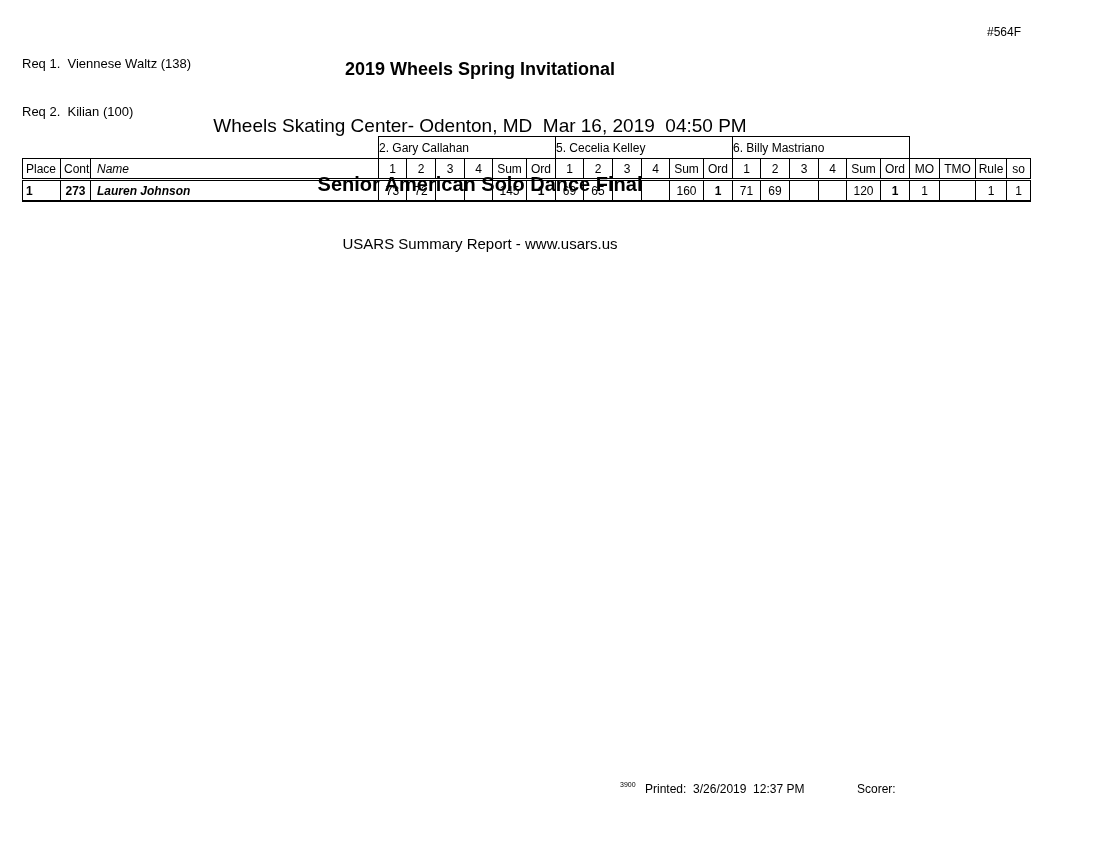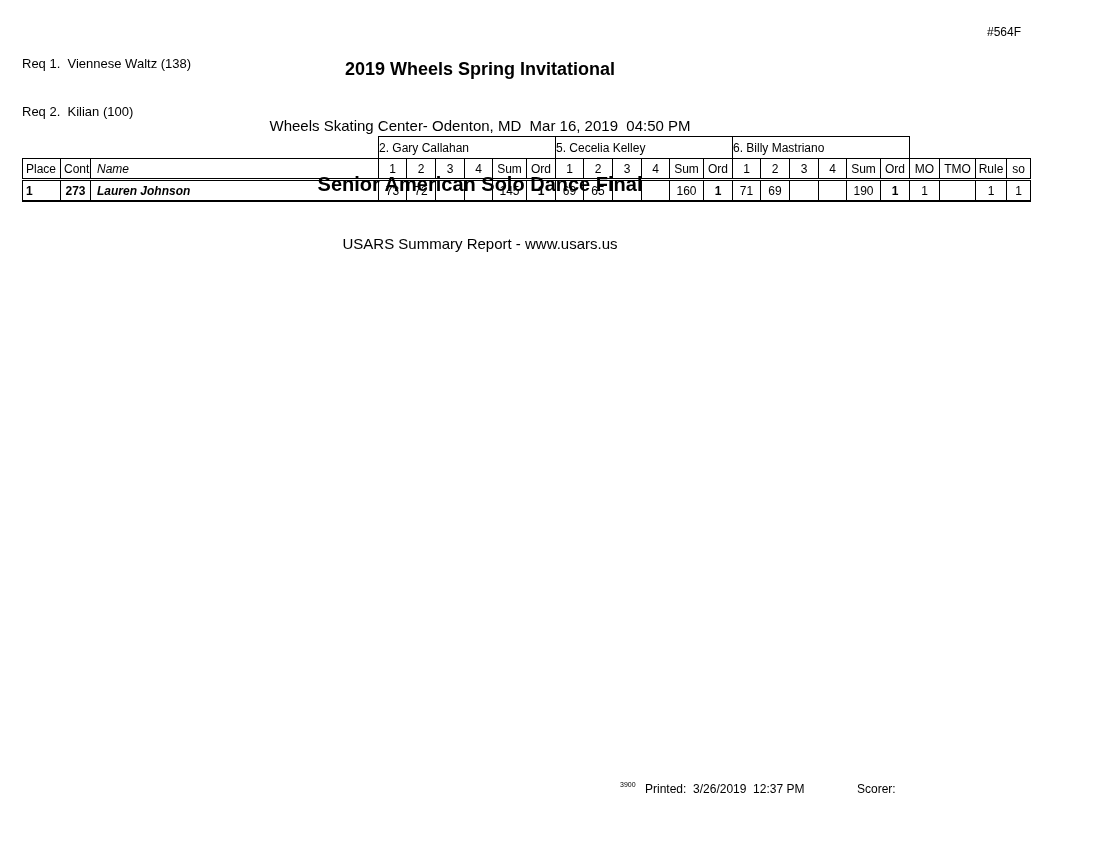--- a/index.html
+++ b/index.html
@@ -28,21 +28,21 @@
   
   .title-block {
     position: absolute;
     left: 0;
     top: 22px;
     width: 960px;
     text-align: center;
     white-space: pre;
   }
   .title-block .t1 { font-size: 18px; font-weight: bold; line-height: 22px; }
-  .title-block .t2 { font-size: 15px; line-height: 20px; }
+  .title-block .t2 { font-size: 19px; line-height: 20px; }
   .title-block .t3 { font-size: 20px; font-weight: bold; line-height: 25px; text-align: center; }
   .title-block .t4 { font-size: 15px; line-height: 22px; }
   
   .event-code {
     position: absolute;
     right: 79px;
     top: 25px;
     font-size: 12px;
     font-weight: normal;
   }
@@ -202,21 +202,21 @@
         <td class="c">65</td>
         <td class="c"></td>
         <td class="c"></td>
         <td class="c">160</td>
         <td class="c b ord">1</td>
 
         <td class="c">71</td>
         <td class="c">69</td>
         <td class="c"></td>
         <td class="c"></td>
-        <td class="c">190</td>
+        <td class="c">120</td>
         <td class="c b ord">1</td>
 
         <td class="c">1</td>
         <td class="c"></td>
         <td class="c">1</td>
         <td class="c">1</td>
       </tr>
     </tbody>
   </table>
 

